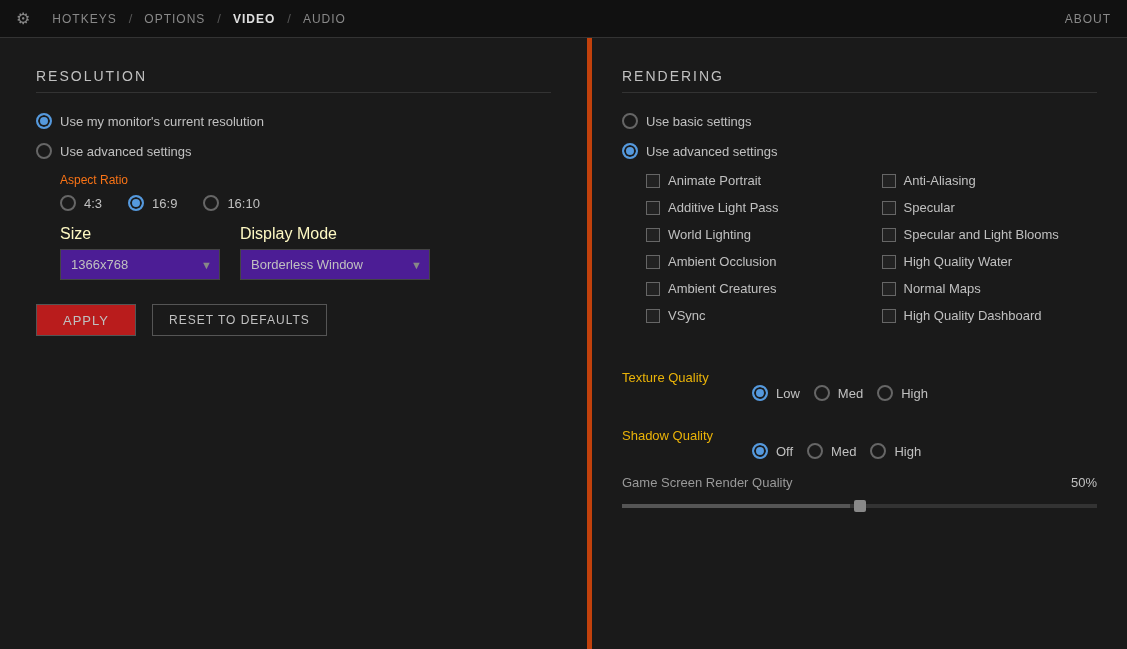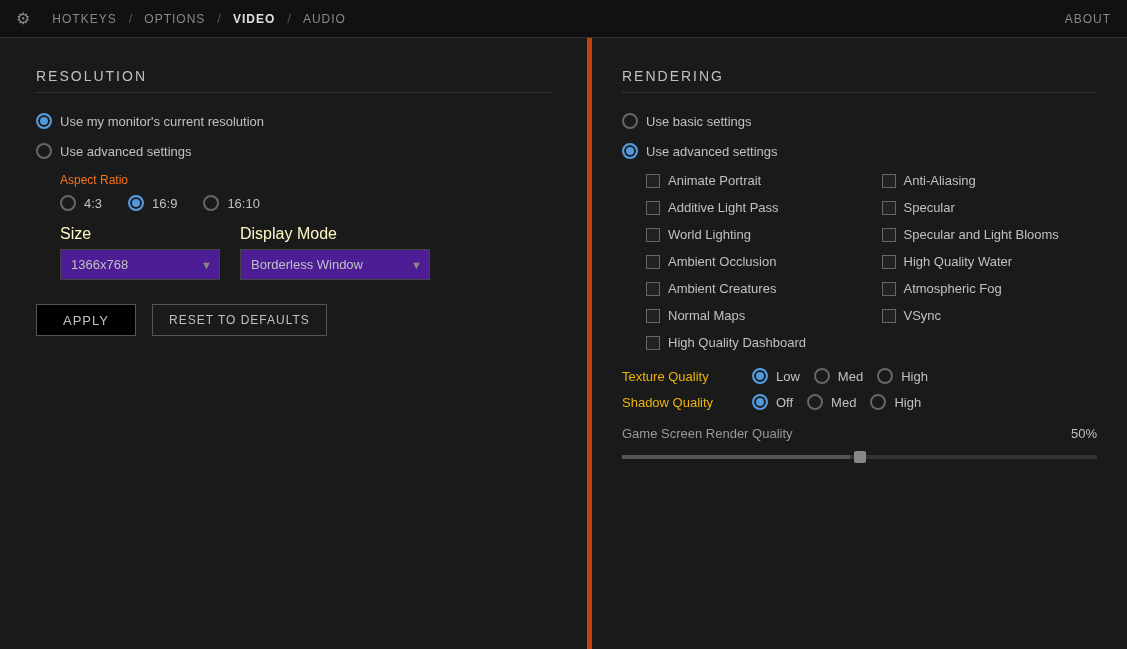--- a/index.html
+++ b/index.html
@@ -186,21 +186,21 @@
     .select-wrapper-wide select { min-width: 190px; }
 
     
     .button-row {
       display: flex;
       gap: 16px;
       margin-top: 10px;
     }
 
     .btn-apply {
-      background: #000000;
+      background: #b91c1c;
       border: 1px solid #555;
       color: #c0c0c0;
       padding: 0 24px;
       font-size: 13px;
       letter-spacing: 1px;
       text-transform: uppercase;
       cursor: pointer;
       min-width: 100px;
     }
 
@@ -269,20 +269,21 @@
     .quality-row-label {
       color: #eab308;
       font-size: 13px;
       width: 130px;
       flex-shrink: 0;
     }
 
     .quality-options {
       display: flex;
       gap: 14px;
+      margin-top: 32px;
     }
 
     
     .render-quality-section {
       margin-top: 16px;
     }
 
     .render-quality-header {
       display: flex;
       justify-content: space-between;
@@ -453,24 +454,20 @@
       </label>
       <label class="checkbox-label">
         <input type="checkbox" style="">
         <span>High Quality Water</span>
       </label>
 
       <label class="checkbox-label">
         <input type="checkbox" style="">
         <span>Ambient Creatures</span>
       </label>
-      <label class="checkbox-label">
-        <input type="checkbox" style="">
-        <span>Atmospheric Fog</span>
-      </label>
 
       <label class="checkbox-label">
         <input type="checkbox" style="">
         <span>Normal Maps</span>
       </label>
       <label class="checkbox-label">
         <input type="checkbox" style="">
         <span>VSync</span>
       </label>
 

